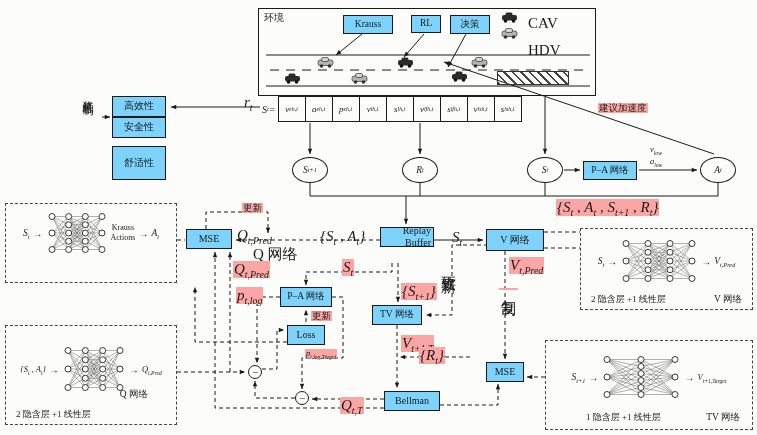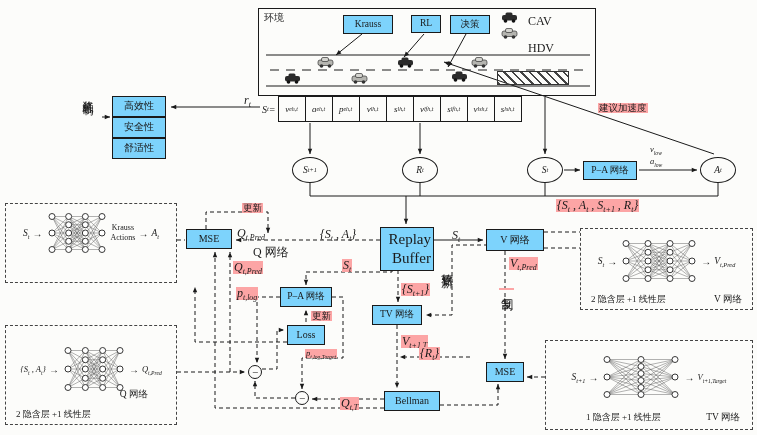--- a/index.html
+++ b/index.html
@@ -6,21 +6,21 @@
   html,body{width:757px;height:435px}
   #fig{position:relative;width:757px;height:435px;background:#fcfcfa;color:#1a1a1a;
        font-family:"Liberation Serif","DejaVu Serif",serif;overflow:hidden}
   #wires{position:absolute;left:0;top:0}
   .s,.d{stroke:#1a1a1a;fill:none;stroke-width:1}
   .d{stroke-dasharray:4 3}
   .b{position:absolute;border:1px solid #1a1a1a;background:#7dd3fc;display:flex;align-items:center;
      justify-content:center;text-align:right;font-size:10px;line-height:1.25}
   .frame{position:absolute;border:1px solid #1a1a1a;background:transparent}
   .panel{position:absolute;border:1px dashed #444;background:transparent}
-  .l{position:absolute;font-size:12px;white-space:nowrap;line-height:1.1}
+  .l{position:absolute;font-size:15px;white-space:nowrap;line-height:1.1}
   .m{font-style:italic;font-family:"Liberation Serif",serif}
   .bg{background:#fca5a5;padding:0 1px}
   .vt{writing-mode:vertical-rl;text-orientation:upright;letter-spacing:1px}
   sub,sup{font-size:66%;font-style:inherit;line-height:0}
   .ell{position:absolute;width:36px;height:26px;border:1px solid #1a1a1a;border-radius:50%;
        background:#fcfcfa;display:flex;align-items:center;justify-content:center;font-size:9.5px;font-style:italic}
   .minus{position:absolute;width:14px;height:14px;border:1px solid #1a1a1a;border-radius:50%;background:#fcfcfa;
        display:flex;align-items:center;justify-content:center;font-size:11px;line-height:1}
   .pflow{position:absolute;display:flex;align-items:center;gap:3px;font-size:9.5px}
   .cap{position:absolute;font-size:9px;white-space:nowrap}
@@ -144,33 +144,33 @@
   <span class="statecell">v<sup>ls</sup><sub>h,t</sub></span>
   <span class="statecell">s<sup>ls</sup><sub>h,t</sub></span>
 </div>
 
 <span class="l m" style="left:244px;top:94px">r<sub>t</sub></span>
 <span class="l bg" style="left:598px;top:103px;font-size:9.5px">建议加速度</span>
 
 <span class="l vt" style="left:82px;top:92px;font-size:11px">奖惩机制</span>
 <div class="b" style="left:112px;top:96px;width:54px;height:21px">高效性</div>
 <div class="b" style="left:112px;top:117px;width:54px;height:21px">安全性</div>
-<div class="b" style="left:112px;top:138px;width:54px;height:21px">舒适性</div>
+<div class="b" style="left:112px;top:146px;width:54px;height:34px">舒适性</div>
 
 <div class="ell" style="left:292px;top:157px">S<sub>t+1</sub></div>
 <div class="ell" style="left:402px;top:157px">R<sub>t</sub></div>
 <div class="ell" style="left:527px;top:157px">S<sub>t</sub></div>
 <div class="ell" style="left:700px;top:157px">A<sub>t</sub></div>
 <div class="b" style="left:583px;top:161px;width:54px;height:19px;font-size:9.5px">P–A 网络</div>
 <span class="l m" style="left:650px;top:145px;font-size:8.5px">v<sub>low</sub></span>
 <span class="l m" style="left:650px;top:157px;font-size:8.5px">a<sub>low</sub></span>
 <span class="l m bg" style="left:556px;top:199px">{S<sub>t</sub> , A<sub>t</sub> , S<sub>t+1</sub> , R<sub>t</sub>}</span>
 
 <div class="b" style="left:186px;top:229px;width:46px;height:20px">MSE</div>
-<div class="b" style="left:380px;top:227px;width:54px;height:44px;font-size:15px;padding:2px">Replay Buffer</div>
+<div class="b" style="left:380px;top:227px;width:54px;height:20px;font-size:10px;padding:2px">Replay Buffer</div>
 <div class="b" style="left:486px;top:229px;width:58px;height:22px">V 网络</div>
 <div class="b" style="left:280px;top:287px;width:52px;height:20px;font-size:9.5px">P–A 网络</div>
 <div class="b" style="left:287px;top:325px;width:38px;height:20px">Loss</div>
 <div class="b" style="left:372px;top:305px;width:50px;height:20px;font-size:9.5px">TV 网络</div>
 <div class="b" style="left:486px;top:362px;width:38px;height:20px">MSE</div>
 <div class="b" style="left:384px;top:391px;width:56px;height:20px">Bellman</div>
 
 <span class="l bg" style="left:242px;top:203px;font-size:9.5px">更新</span>
 <span class="l m" style="left:237px;top:227px">Q<sub>t,Pred</sub></span>
 <span class="l" style="left:253px;top:246px">Q 网络</span>

